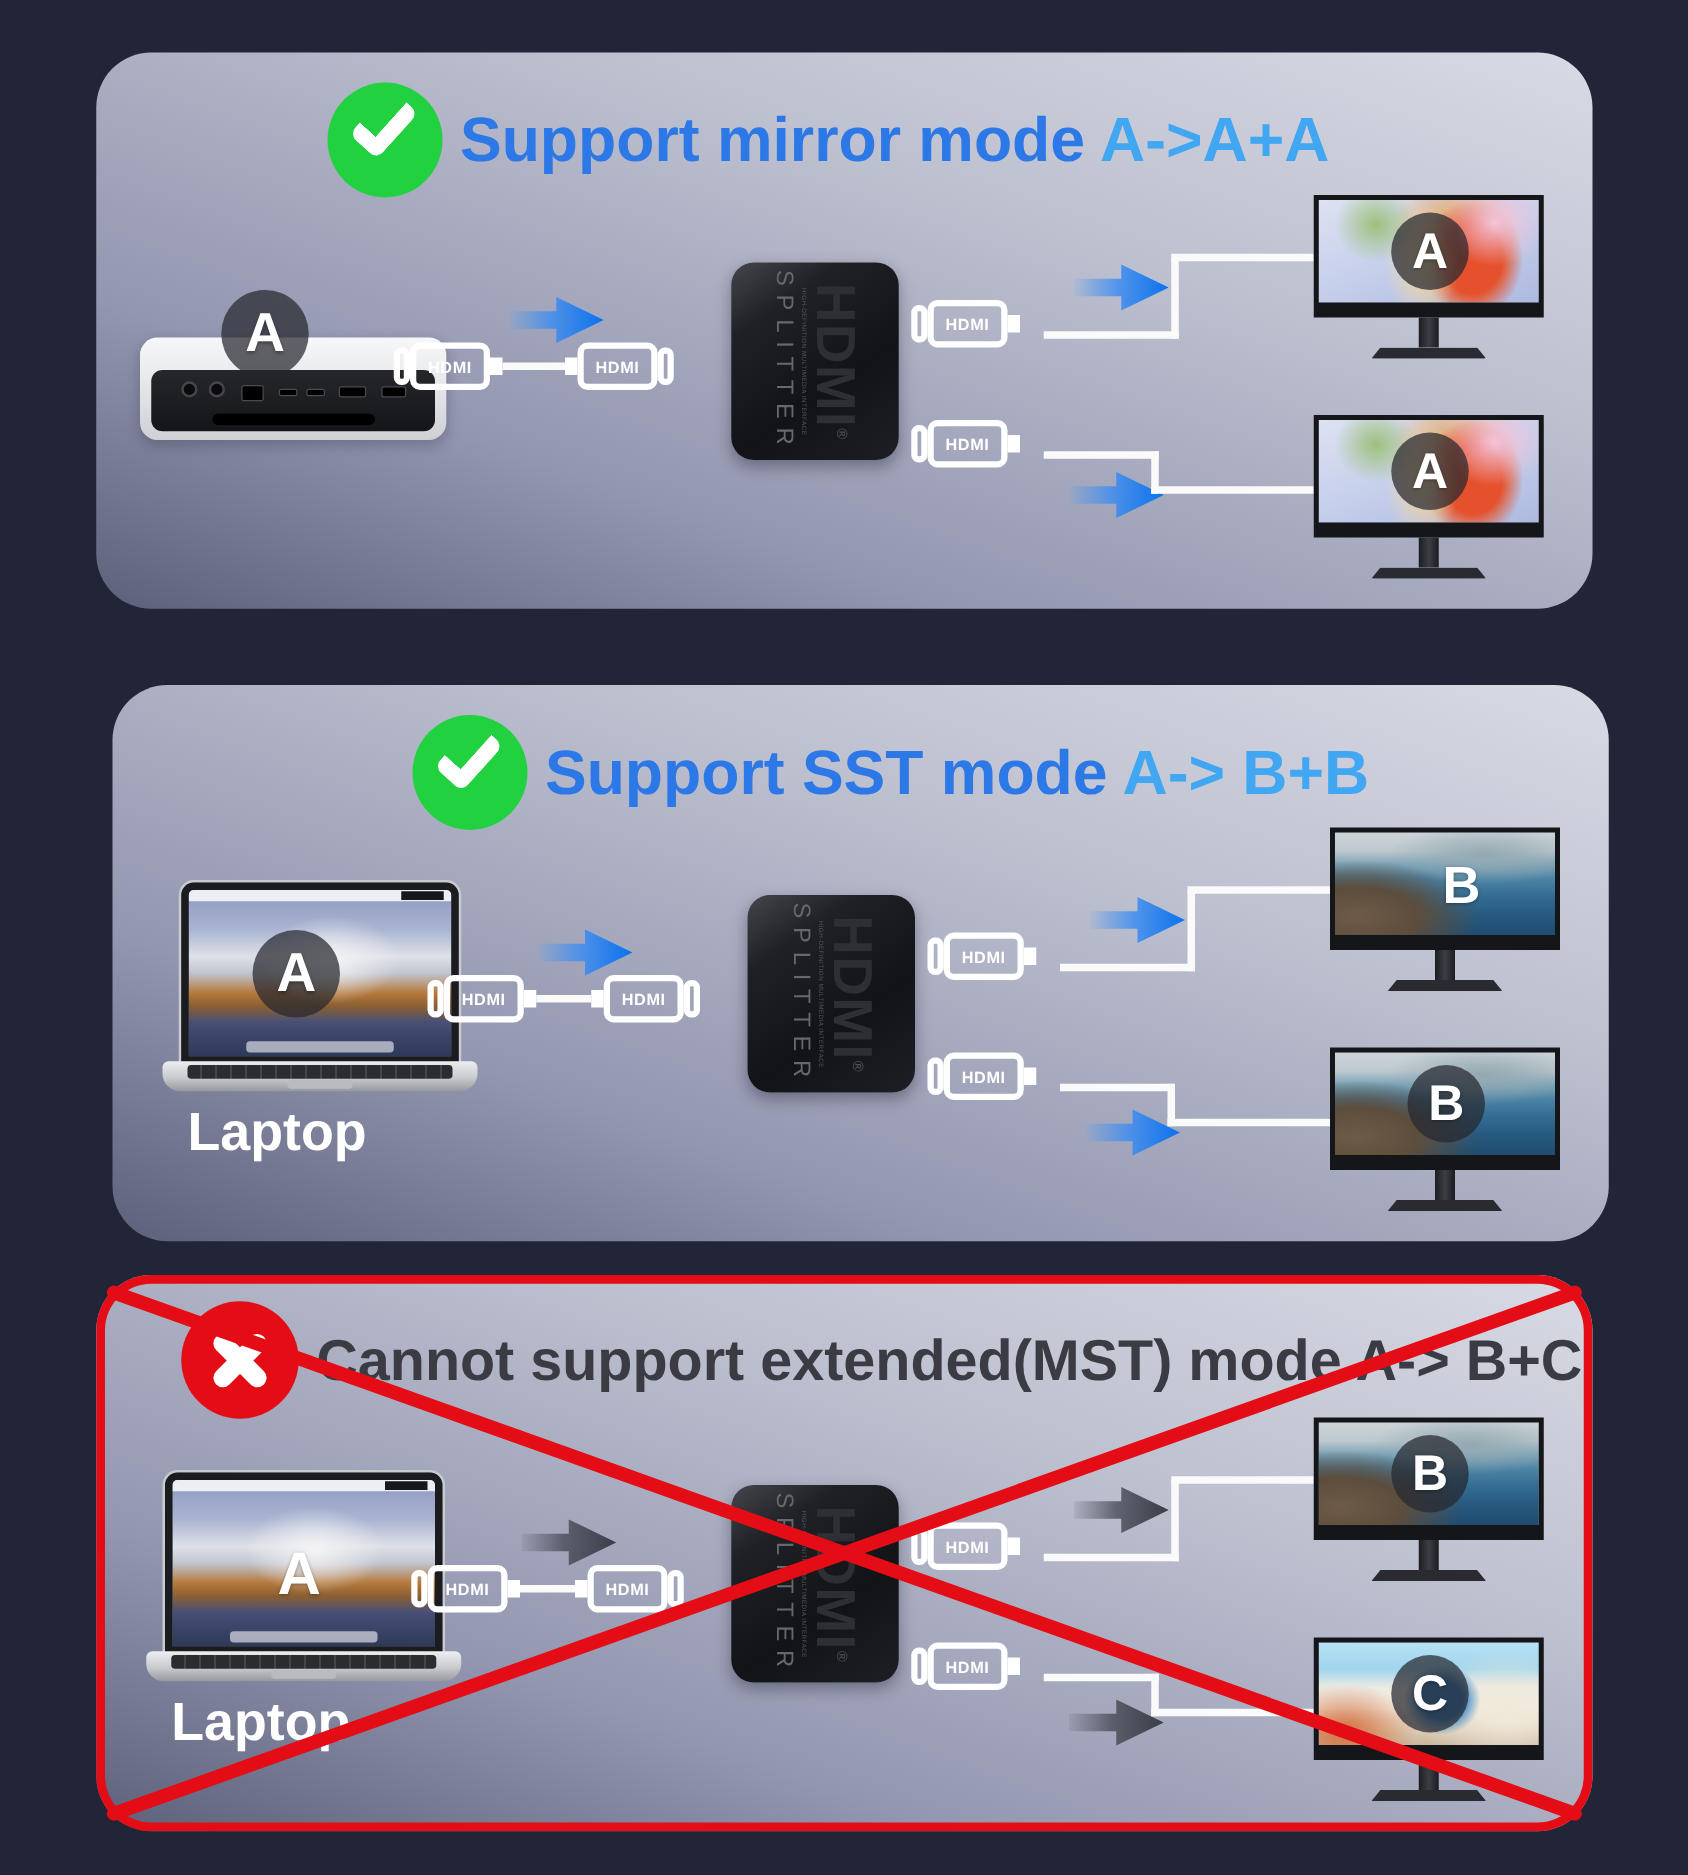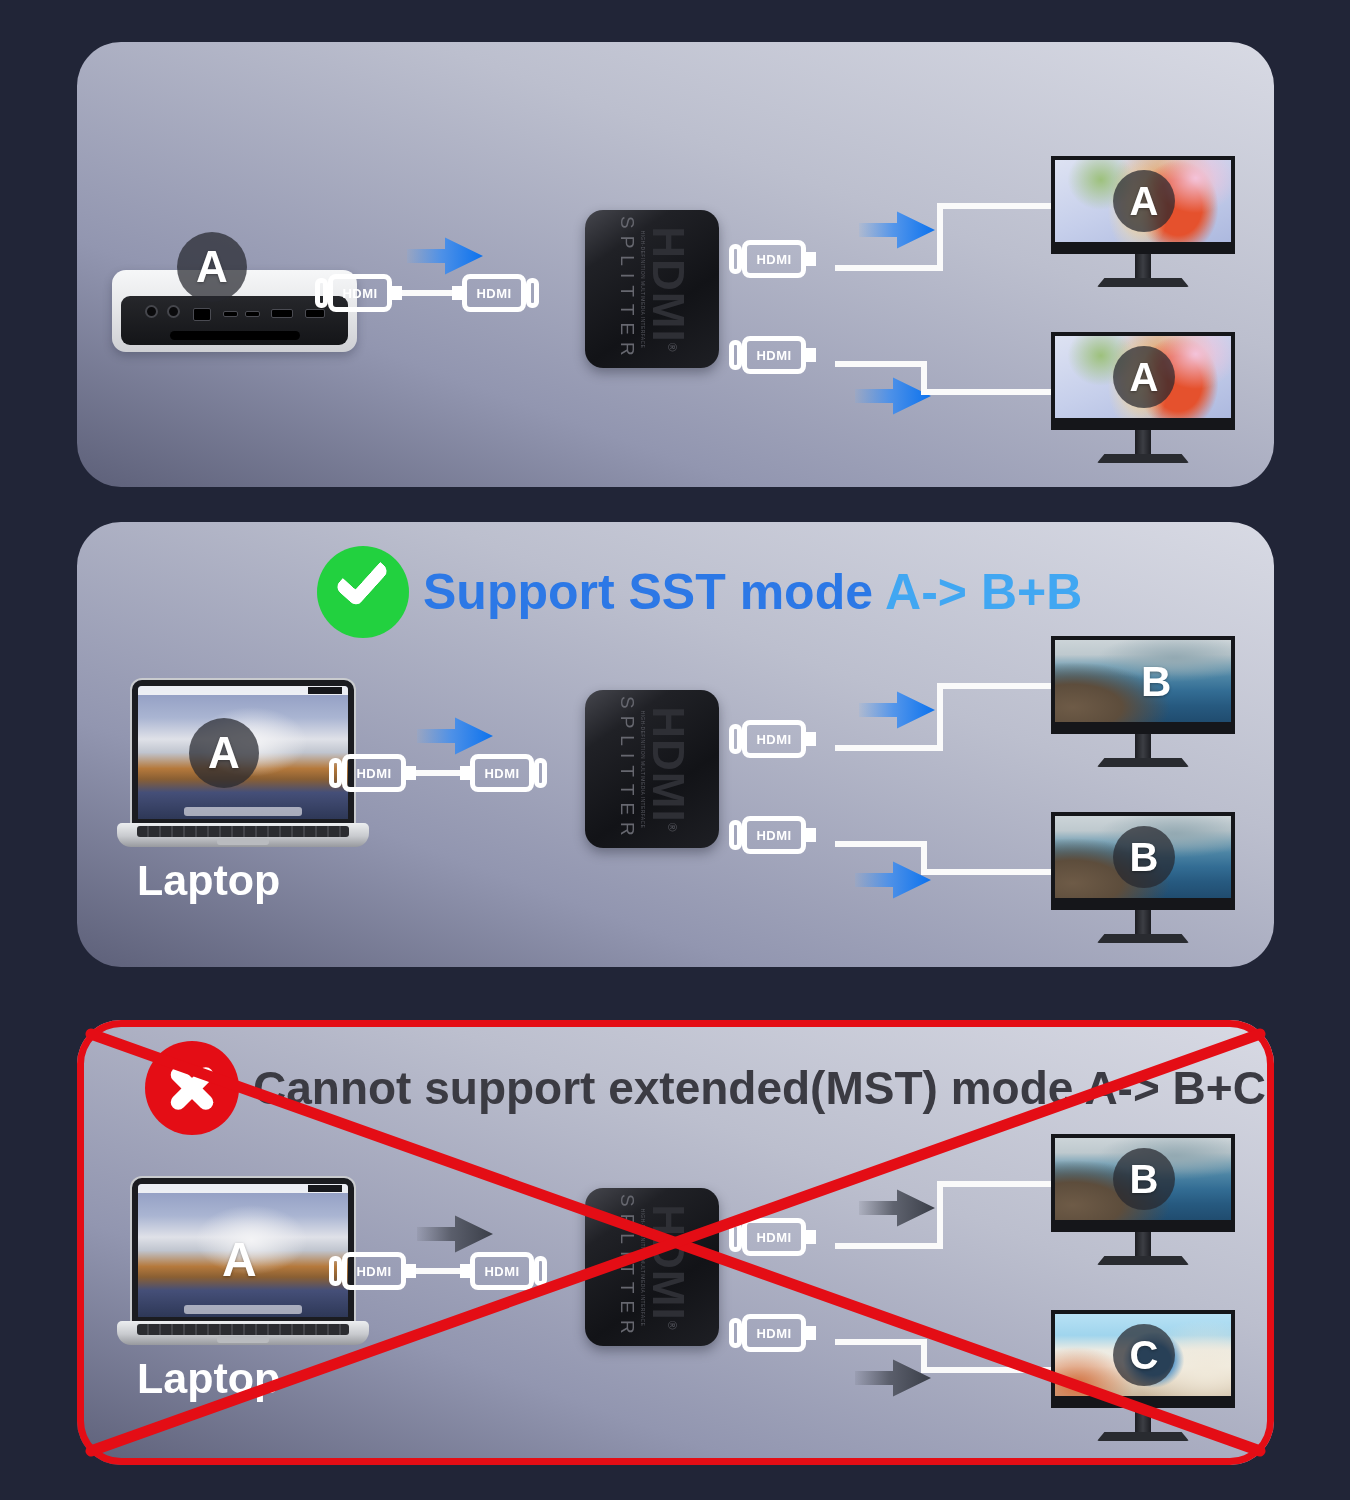--- a/index.html
+++ b/index.html
@@ -10,21 +10,21 @@
     position:relative;
     overflow:hidden;
   }
   .panel {
     position:absolute;
     left:77px; width:1197px; height:445px;
     border-radius:44px;
     background:linear-gradient(200deg, #d8dae4 0%, #bcbfce 35%, #9296b0 72%, #5d6079 100%);
   }
   .panel.p1 { top:42px; }
-  .panel.p2 { top:522px; }
+  .panel.p2 { top:548px;margin-left:13px; }
   .panel.p3 { top:1020px; box-shadow: inset 0 0 0 7px #e40d15; }
 
   
   .hrow { position:absolute; display:flex; align-items:center; gap:14px; height:96px; }
   .badge-check {
     width:92px; height:92px; border-radius:50%;
     background:#22d13f; position:relative; flex:0 0 auto; overflow:visible;
   }
   .badge-check .check {
     position:absolute; left:20px; top:18px; width:50px; height:30px;
@@ -170,20 +170,26 @@
       linear-gradient(180deg, #b7e1f5 0%, #a0d5ed 26%, #ecebe3 44%, #f3efe5 64%, #e0d2bd 82%, #c9b69c 100%);
   }
 
   
   .xlines { position:absolute; inset:0; width:100%; height:100%; z-index:30; pointer-events:none; }
 </style>
 </head>
 <body>
 
 <section class="panel p1">
+  <div class="hrow" style="left:185px; top:22px;">
+    <div class="badge-check">
+        <i class="check"></i>
+      </div>
+    <h2 class="title"><span class="t-main">Support mirror mode </span><span class="t-accent">A-&gt;A+A</span></h2>
+  </div>
 
   <div class="macmini" style="left:35px; top:228px;">
     <div class="mm-front">
       <span class="mm-dot" style="left:24px;"></span>
         <span class="mm-dot" style="left:46px;"></span>
       <span class="mm-port" style="left:72px; width:18px; height:13px;"></span>
       <span class="mm-port" style="left:102px; width:15px; height:6px; top:15px;"></span>
       <span class="mm-port" style="left:124px; width:15px; height:6px; top:15px;"></span>
       <span class="mm-port" style="left:150px; width:22px; height:9px; top:13px;"></span>
       <span class="mm-port" style="left:184px; width:20px; height:9px; top:13px;"></span>

